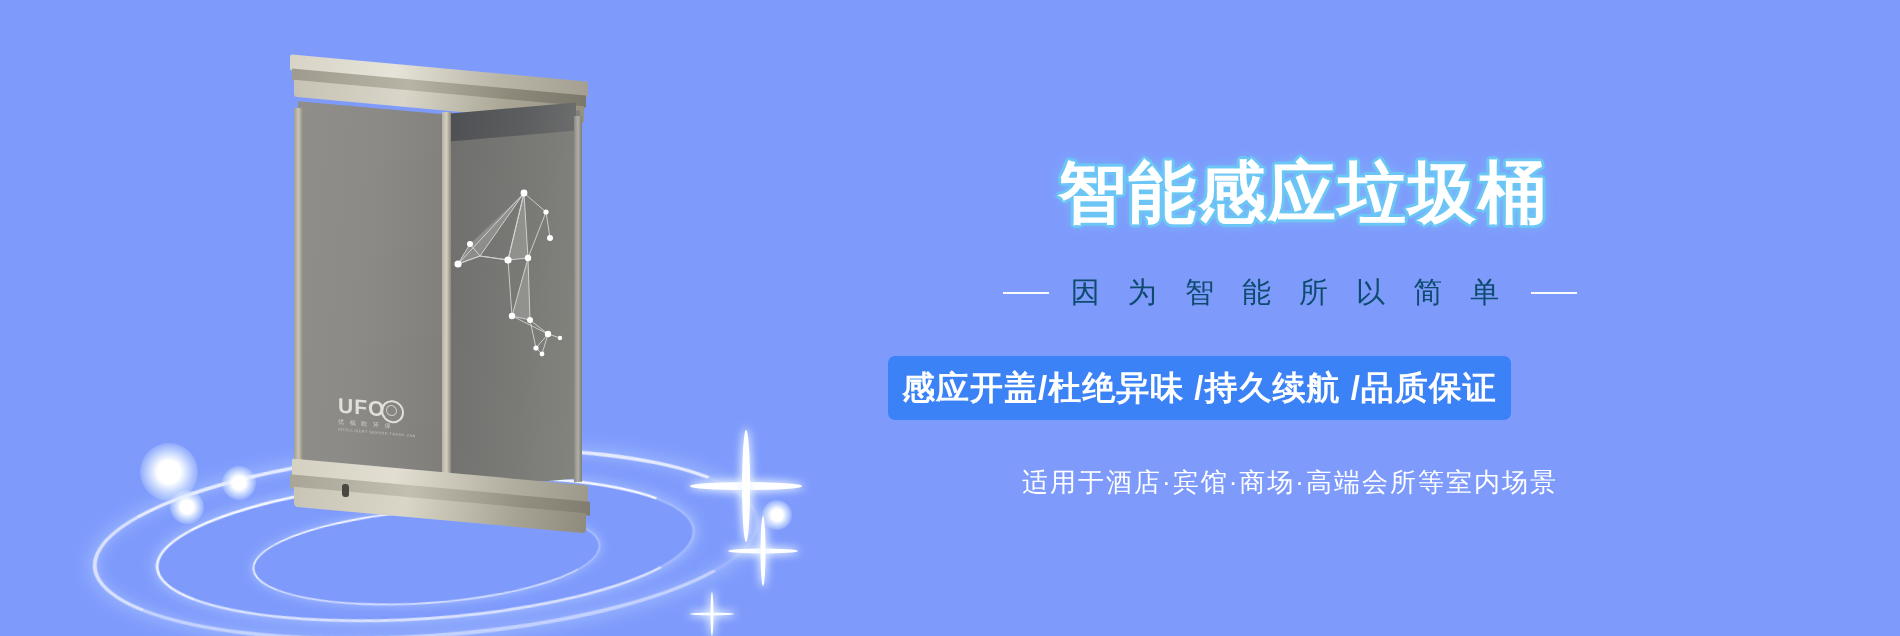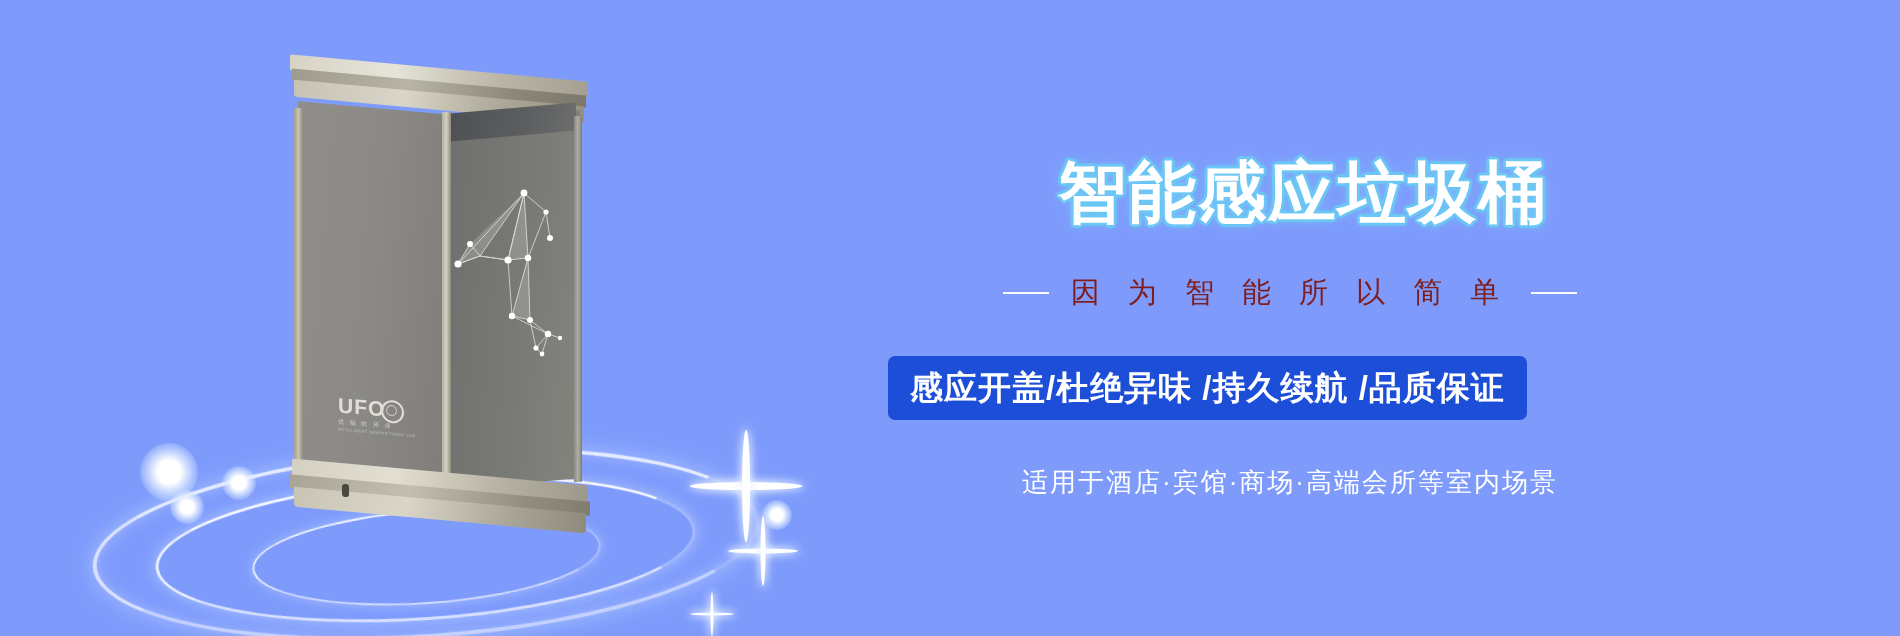--- a/index.html
+++ b/index.html
@@ -264,32 +264,32 @@
   }
   .tag-rule {
     display: inline-block;
     width: 46px;
     height: 2px;
     background: #ffffff;
     opacity: 0.95;
   }
   #tagline-text {
     font-size: 29px;
-    color: #7f1d1d;
+    color: #0c4a6e;
     letter-spacing: 10px;
     font-weight: 400;
   }
   #feature-pill {
     position: absolute;
     left: 8px; top: 331px;
     height: 64px;
     display: flex;
     align-items: center;
-    padding: 0 22px;
-    background: #1d4ed8;
+    padding: 0 14px;
+    background: #3b82f6;
     border-radius: 7px;
     box-sizing: border-box;
   }
   #feature-text {
     font-size: 33px;
     font-weight: 700;
     color: #ffffff;
     letter-spacing: 1px;
     white-space: nowrap;
   }

